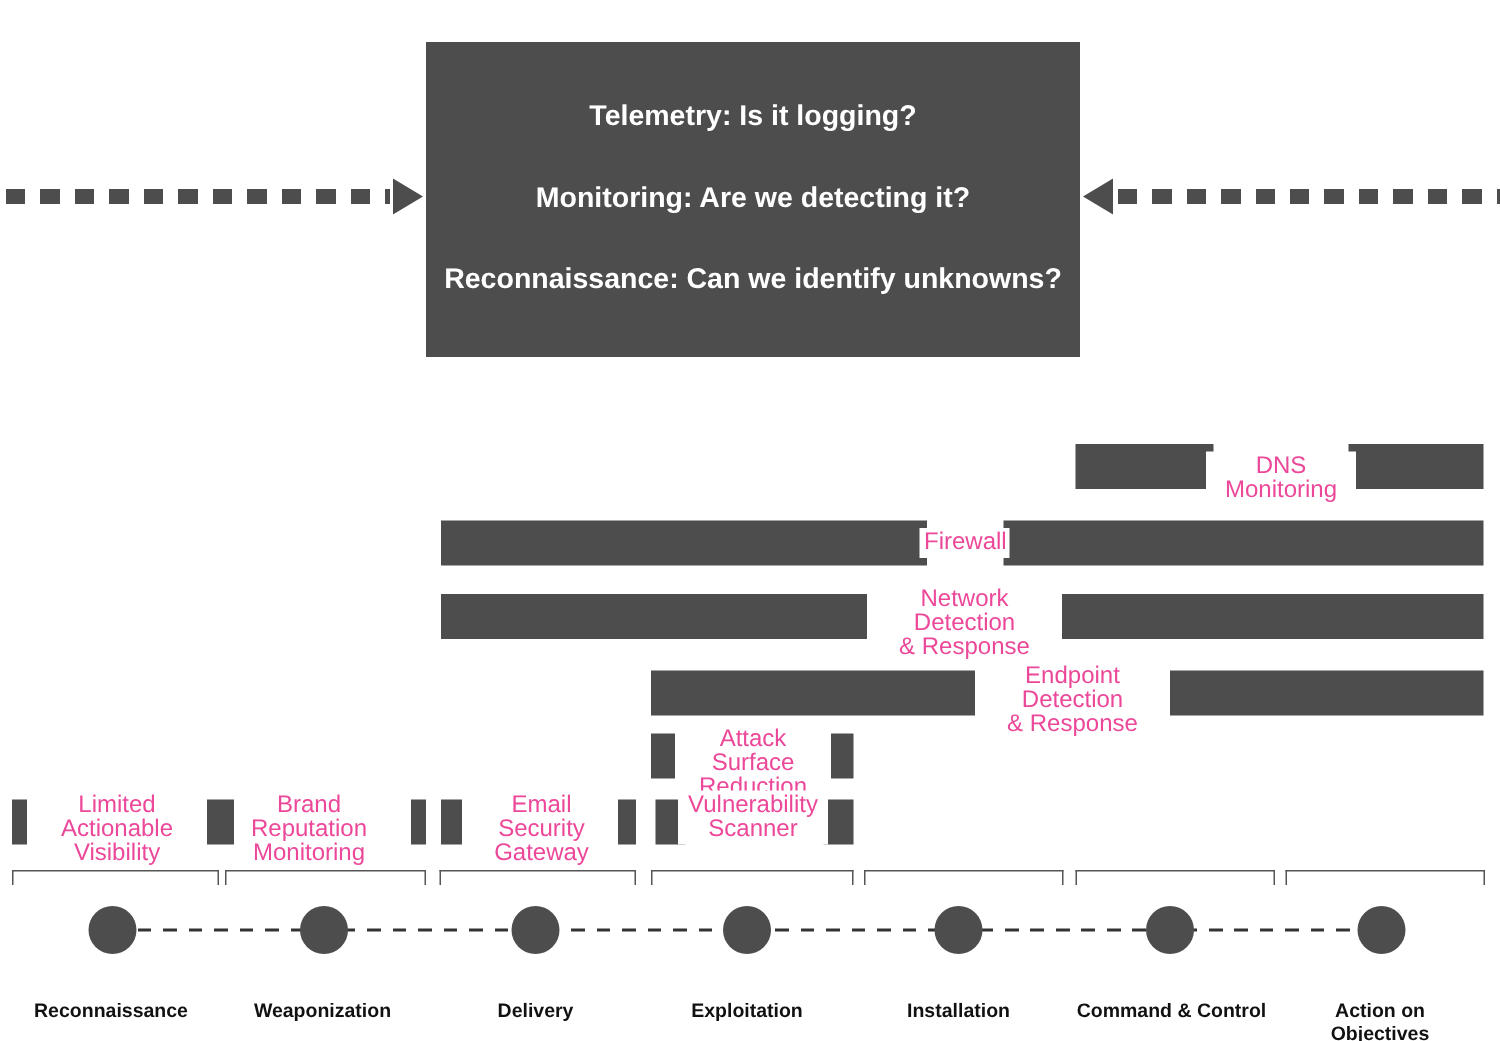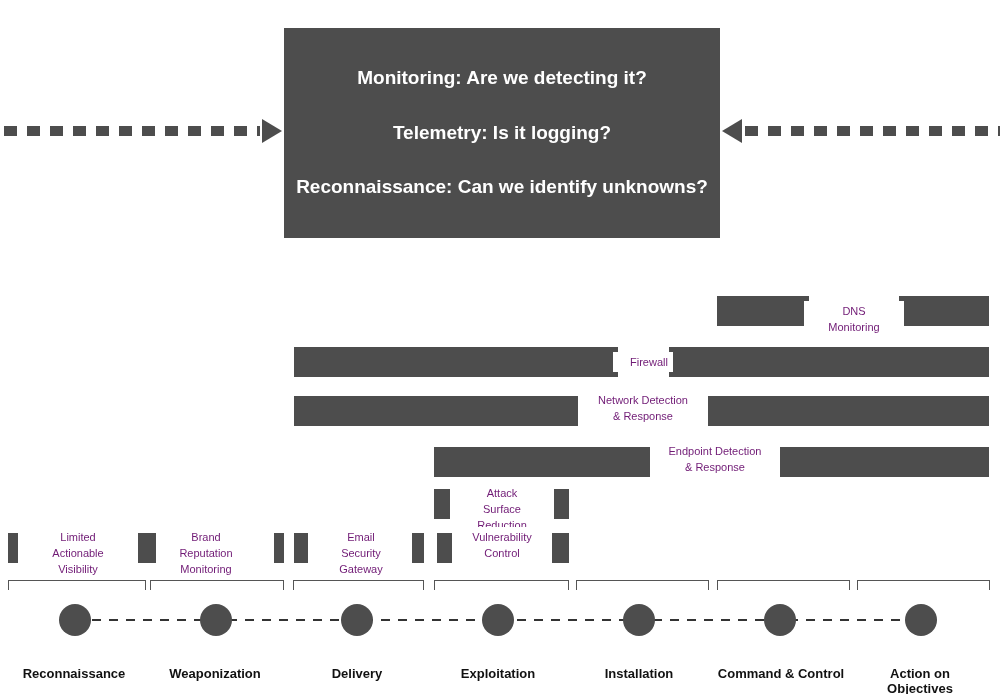--- a/index.html
+++ b/index.html
@@ -71,25 +71,25 @@
   .capseg {
     position: absolute;
     top: 0;
     height: 30px;
     background: #4d4d4d;
   }
   .caplabel {
     position: absolute;
     top: -6px;
     text-align: center;
-    font-size: 11px;
+    font-size: 16px;
     line-height: 16px;
-    color: #701a75;
+    color: #ec4899;
     background: #ffffff;
-    padding: 2px 17px;
+    padding: 2px 3px;
     box-sizing: border-box;
     white-space: pre-line;
   }
   .caplabel.one-line { top: 5px; }
 
   
   .bracket {
     position: absolute;
     height: 10px;
     border-left: 1.4px solid #555;
@@ -130,22 +130,22 @@
 <body>
 
 <div id="canvas">
 
   <div class="dots dots-left"></div>
   <div class="tri tri-right"></div>
   <div class="dots dots-right"></div>
   <div class="tri tri-left"></div>
 
   <div class="banner">
+    <div class="banner-line">Telemetry: Is it logging?</div>
     <div class="banner-line">Monitoring: Are we detecting it?</div>
-    <div class="banner-line">Telemetry: Is it logging?</div>
     <div class="banner-line">Reconnaissance: Can we identify unknowns?</div>
   </div>
 
   <div id="capabilities-layer">
       <div class="caprow" style="left: 0px; top: 296px; width: 1000px;">
         <div class="capseg" style="left: 717px; width: 92px;"></div>
         <div class="capseg" style="left: 899px; width: 90px;"></div>
         <div class="caplabel one-line" style="left: 804px; width: 100px;">DNS Monitoring</div>
       </div>
       <div class="caprow" style="left: 0px; top: 347px; width: 1000px;">
@@ -168,21 +168,21 @@
       <div class="caprow" style="left: 0px; top: 489px; width: 1000px;">
         <div class="capseg" style="left: 434px; width: 20px;"></div>
         <div class="capseg" style="left: 549px; width: 20px;"></div>
         <div class="caplabel" style="left: 450px; width: 104px;">Attack Surface
 Reduction</div>
       </div>
       <div class="caprow" style="left: 0px; top: 533px; width: 1000px;">
         <div class="capseg" style="left: 437px; width: 20px;"></div>
         <div class="capseg" style="left: 549px; width: 20px;"></div>
         <div class="caplabel" style="left: 452px; width: 100px;">Vulnerability
-Control</div>
+Scanner</div>
       </div>
       <div class="caprow" style="left: 0px; top: 533px; width: 1000px;">
         <div class="capseg" style="left: 8px; width: 12px;"></div>
         <div class="capseg" style="left: 136px; width: 10px;"></div>
         <div class="caplabel" style="left: 18px; width: 120px;">Limited Actionable
 Visibility</div>
       </div>
       <div class="caprow" style="left: 0px; top: 533px; width: 1000px;">
         <div class="capseg" style="left: 146px; width: 12px;"></div>
         <div class="capseg" style="left: 274px; width: 10px;"></div>

